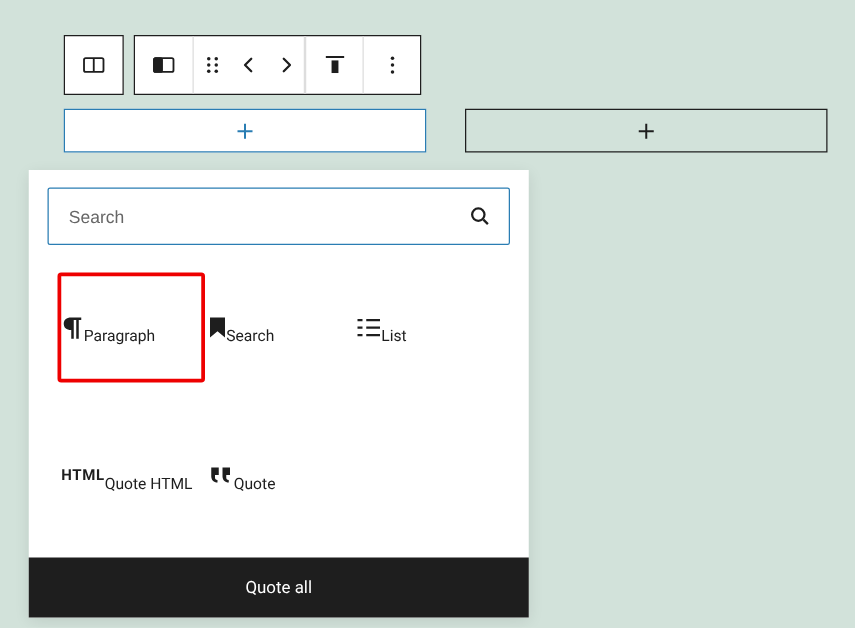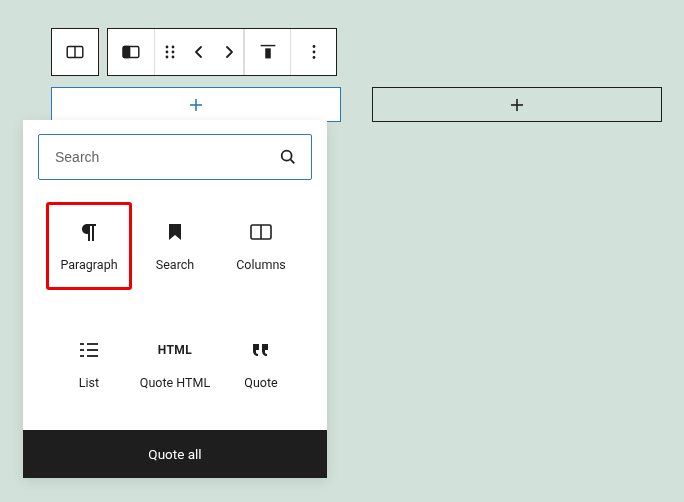--- a/index.html
+++ b/index.html
@@ -65,23 +65,23 @@
     color: #2a7db3;
   }
   .add-btn.secondary {
     border: 1px solid #1e1e1e;
     background: transparent;
     color: #1e1e1e;
   }
 
   .inserter {
     position: absolute;
-    top: 120px;
+    top: 136px;
     left: 23px;
-    width: 304px;
+    width: 400px;
     background: #fff;
     box-shadow: 0 3px 12px rgba(0,0,0,0.1);
   }
   .search-wrap {
     padding: 14px 15px 10px 15px;
   }
   .search-box {
     display: flex;
     align-items: center;
     border: 1.5px solid #2a7db3;
@@ -100,23 +100,22 @@
   .search-box input::placeholder { color: #666; }
 
   .blocks-grid {
     display: grid;
     grid-template-columns: repeat(3, 1fr);
     padding: 12px 23px 22px 23px;
     row-gap: 30px;
   }
   .block-item {
     display: flex;
-    flex-direction: column;
-    align-items: center;
-    justify-content: center;
+    flex-direction: row;
+    align-items: center;
     height: 88px;
     cursor: pointer;
     color: #1e1e1e;
     border: 3px solid transparent;
     border-radius: 3px;
   }
   .block-item.highlight {
     border-color: #e00;
   }
   .block-item .label {
@@ -235,29 +234,20 @@
 
     <div class="block-item">
       <div class="ico">
         <svg width="14" height="18" viewBox="0 0 14 18" fill="currentColor">
           <path d="M1 1 L13 1 L13 17 L7 12 L1 17 Z"></path>
         </svg>
       </div>
       <div class="label">Search</div>
     </div>
 
-    <div class="block-item">
-      <div class="ico">
-        <svg width="22" height="16" viewBox="0 0 22 16" fill="none" stroke="currentColor" stroke-width="1.6">
-          <rect x="1" y="1" width="20" height="14" rx="1.5"></rect>
-          <line x1="11" y1="1" x2="11" y2="15"></line>
-        </svg>
-      </div>
-      <div class="label">Columns</div>
-    </div>
 
     <div class="block-item">
       <div class="ico">
         <svg width="20" height="16" viewBox="0 0 20 16" fill="none" stroke="currentColor" stroke-width="1.8">
           <line x1="1" y1="2" x2="5" y2="2"></line>
             <line x1="8" y1="2" x2="19" y2="2"></line>
           <line x1="1" y1="8" x2="5" y2="8"></line>
             <line x1="8" y1="8" x2="19" y2="8"></line>
           <line x1="1" y1="14" x2="5" y2="14"></line>
             <line x1="8" y1="14" x2="19" y2="14"></line>

